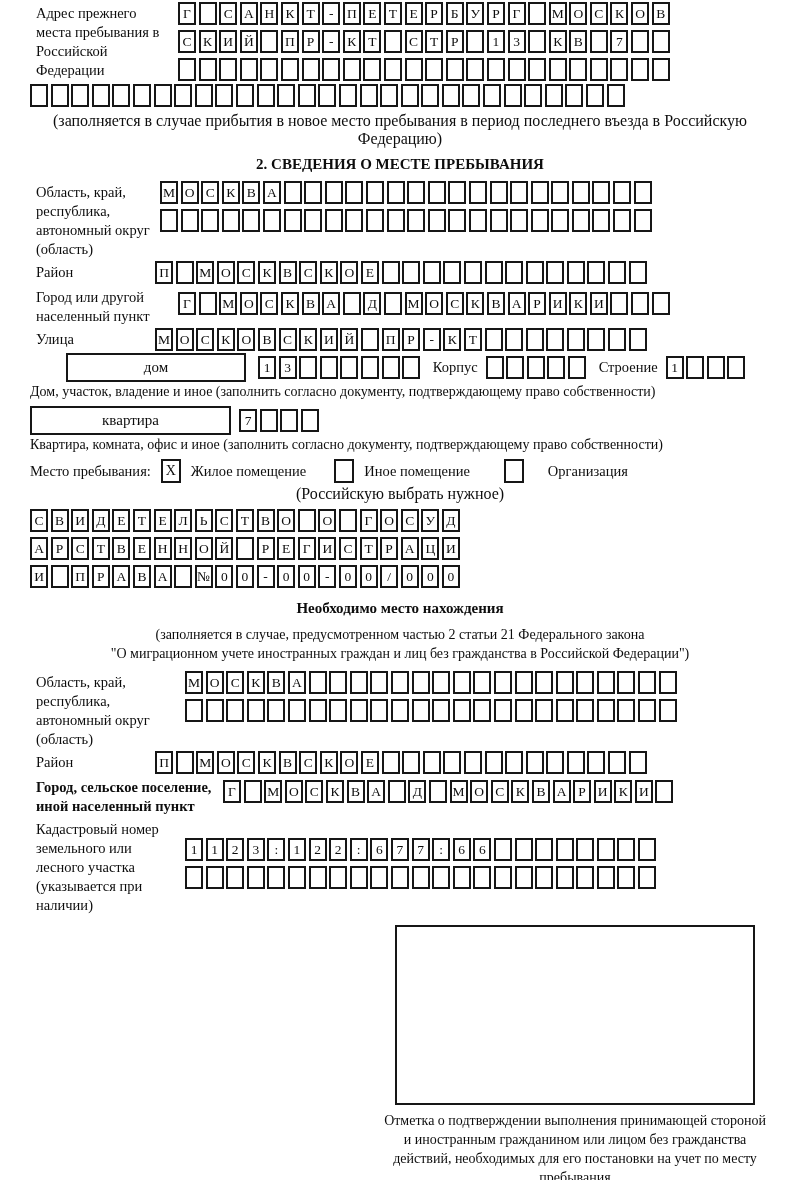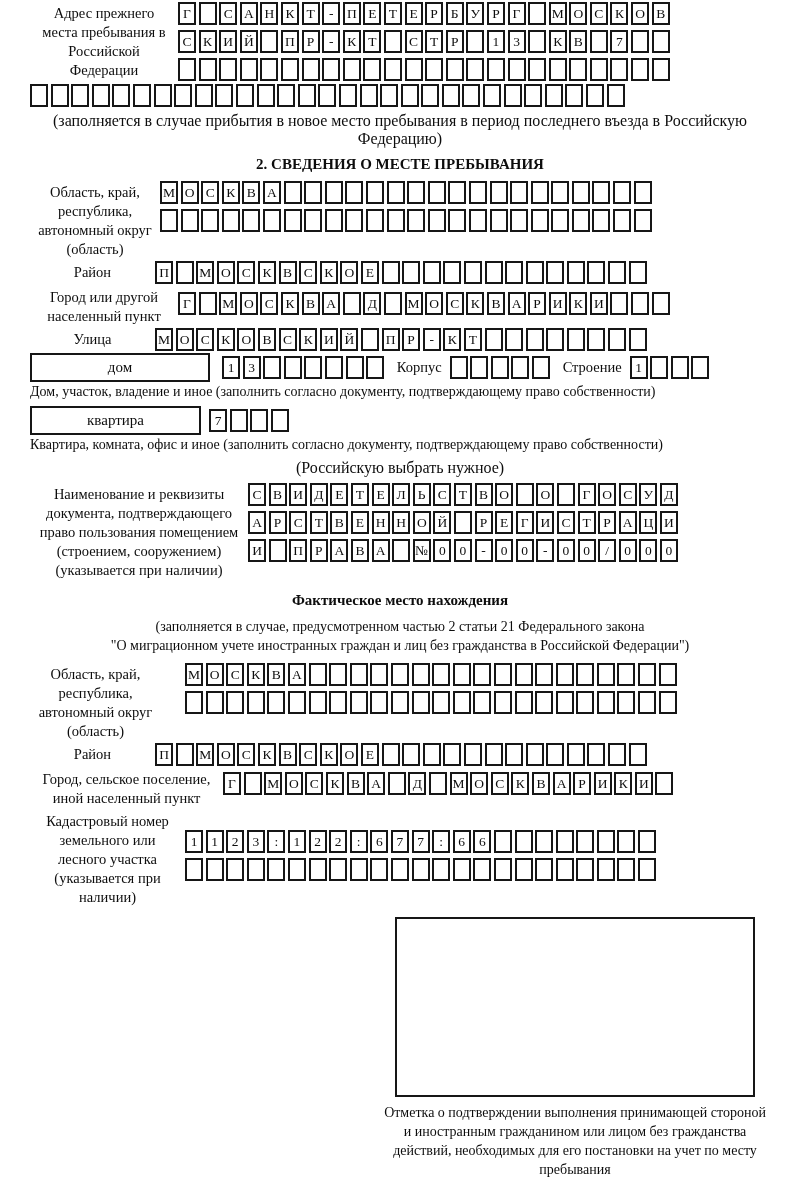--- a/index.html
+++ b/index.html
@@ -6,43 +6,43 @@
   html,body { margin:0; padding:0; background:#fff; }
   body {
     width:800px; height:1180px; overflow:hidden;
     font-family:"Liberation Serif","DejaVu Serif",serif;
     color:#0d0d0d; font-size:14.5px;
   }
   .page { width:800px; padding:0 30px; }
 
   .header-note { text-align:right; padding:22px 28px 0 0; font-size:15px; }
 
-  .frow { display:flex; align-items:flex-start; margin-top:2px;text-align:center; }
+  .frow { display:flex; align-items:flex-start; margin-top:2px; }
   .lblcol { flex:0 0 auto; padding:2px 6px 0 6px; line-height:19px; }
   .w148 { width:148px; } .w130 { width:130px; } .w125 { width:125px; }
-  .w218 { width:218px; } .w155 { width:155px; } .w193 { width:193px; }
+  .w218 { width:218px; } .w155 { width:155px; } .w193 { width:193px;font-weight:bold; }
 
   .cellrow { display:flex; margin-bottom:5px; }
   .cell {
     width:18px; height:23px; border:2px solid #161616; margin-right:2.6px;
     display:flex; align-items:center; justify-content:center;
     font-size:13.5px; line-height:1; flex:0 0 auto; background:#fff;
   }
   .fullrow { margin-left:0; margin-top:3px; }
 
   .note-center { text-align:center; font-size:16px; margin:2px 0 4px 0; }
   .sec-title { text-align:center; font-weight:bold; font-size:15px; margin:8px 0 8px 0; }
 
   .dom-row { display:flex; align-items:center; margin:2px 0 2px 0; }
   .widebox {
     border:2px solid #161616; height:29px; display:flex; align-items:center;
     justify-content:center; font-size:15px; background:#fff;
   }
-  .box-dom { width:180px; margin-right:12px; }
-  .box-kv  { width:171px; margin-right:8px; margin-left:0; }
+  .box-dom { width:180px; margin-right:12px;margin-left:36px; }
+  .box-kv  { width:201px; margin-right:8px; margin-left:0; }
   .inline-cells { display:flex; }
   .inline-lbl { padding:0 8px 0 10px; }
 
   .note-plain { font-size:14px; margin:1px 0 6px 0; }
 
   .mesto-row { display:flex; align-items:center; margin-top:6px; }
   .chk {
     width:20px; height:24px; border:2px solid #161616; margin:0 10px 0 10px;
     display:flex; align-items:center; justify-content:center; font-size:14px;
   }
@@ -362,24 +362,32 @@
     <div class="widebox box-kv">квартира</div>
     <div class="cellrow mb0 inline-cells">
         <div class="cell">7</div>
         <div class="cell"></div>
         <div class="cell"></div>
         <div class="cell"></div>
       </div>
   </div>
   <div class="note-plain">Квартира, комната, офис и иное (заполнить согласно документу, подтверждающему право собственности)</div>
 
+  <div class="mesto-row">
+    <span>Место пребывания:</span>
+    <span class="chk">X</span>
+    <span>Жилое помещение</span>
+    <span class="chk" style="margin-left:28px"></span>
+    <span>Иное помещение</span>
+    <span class="chk" style="margin-left:34px"></span>
+    <span style="margin-left:14px">Организация</span>
+  </div>
   <div class="note-center">(Российскую выбрать нужное)</div>
 
   <div class="frow" style="margin-top:6px">
-    <div class="lblcol w218">Наименование и реквизиты документа, подтверждающего право пользования помещением (строением, сооружением) (указывается при наличии)</div>
     <div>
       <div class="cellrow">
           <div class="cell">С</div>
           <div class="cell">В</div>
           <div class="cell">И</div>
           <div class="cell">Д</div>
           <div class="cell">Е</div>
           <div class="cell">Т</div>
           <div class="cell">Е</div>
           <div class="cell">Л</div>
@@ -439,21 +447,21 @@
           <div class="cell">0</div>
           <div class="cell">0</div>
           <div class="cell">/</div>
           <div class="cell">0</div>
           <div class="cell">0</div>
           <div class="cell">0</div>
         </div>
     </div>
   </div>
 
-  <div class="sec-title" style="margin-top:12px">Фактическое место нахождения</div>
+  <div class="sec-title" style="margin-top:12px">Необходимо место нахождения</div>
   <div class="fact-note">(заполняется в случае, предусмотренном частью 2 статьи 21 Федерального закона</div>
   <div class="fact-note" style="margin-bottom:8px">"О миграционном учете иностранных граждан и лиц без гражданства в Российской Федерации")</div>
 
   <div class="frow">
     <div class="lblcol w155" style="padding-right:30px">Область, край, республика, автономный округ (область)</div>
     <div>
       <div class="cellrow">
           <div class="cell">М</div>
           <div class="cell">О</div>
           <div class="cell">С</div>

